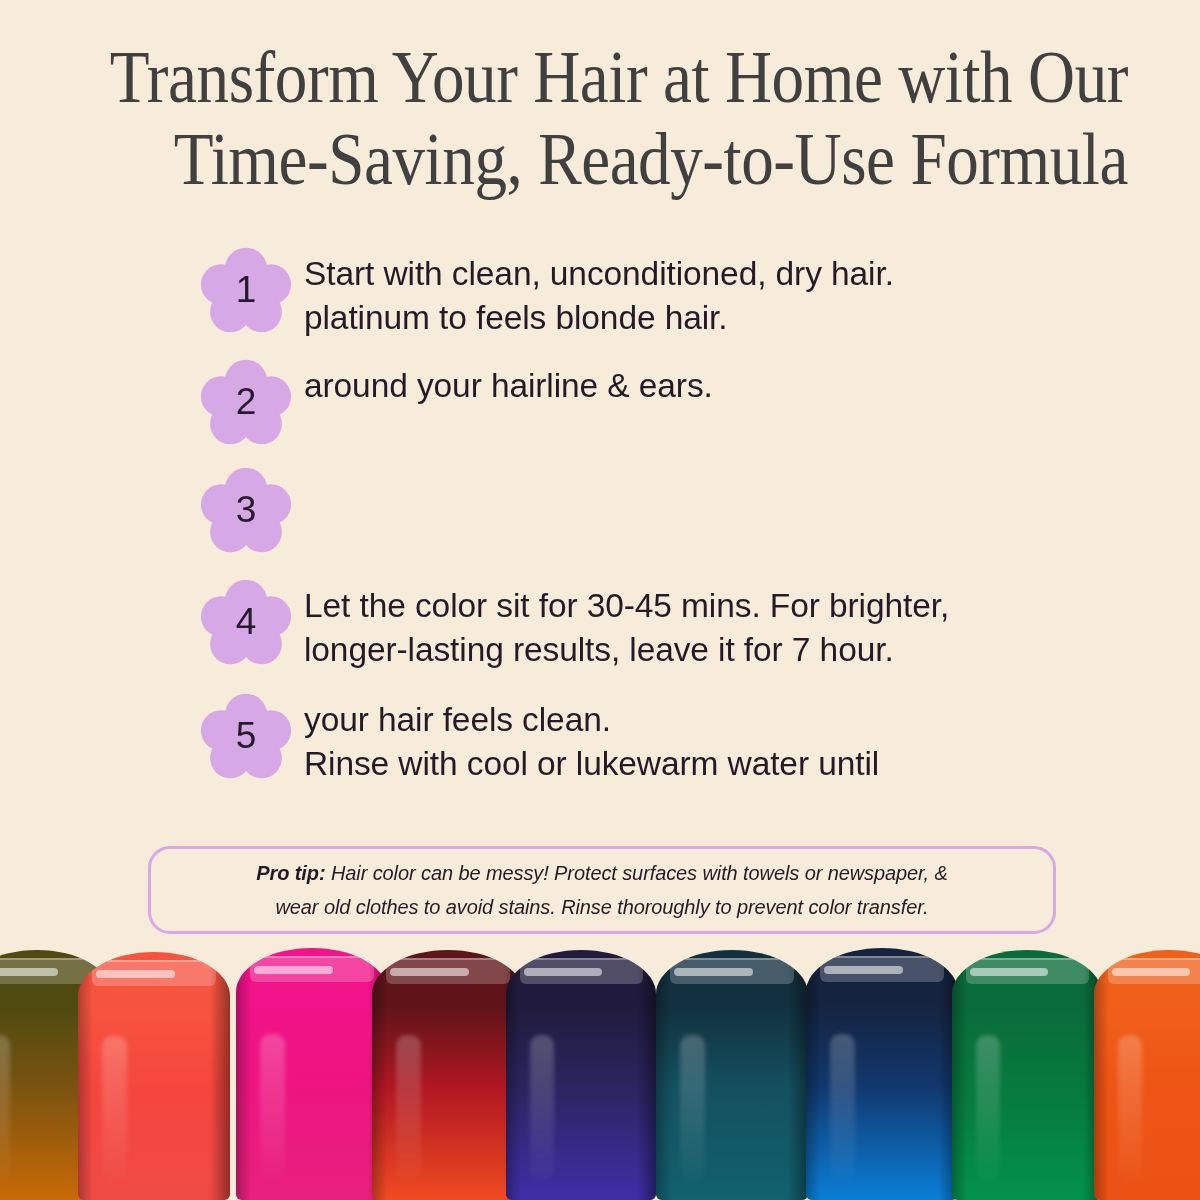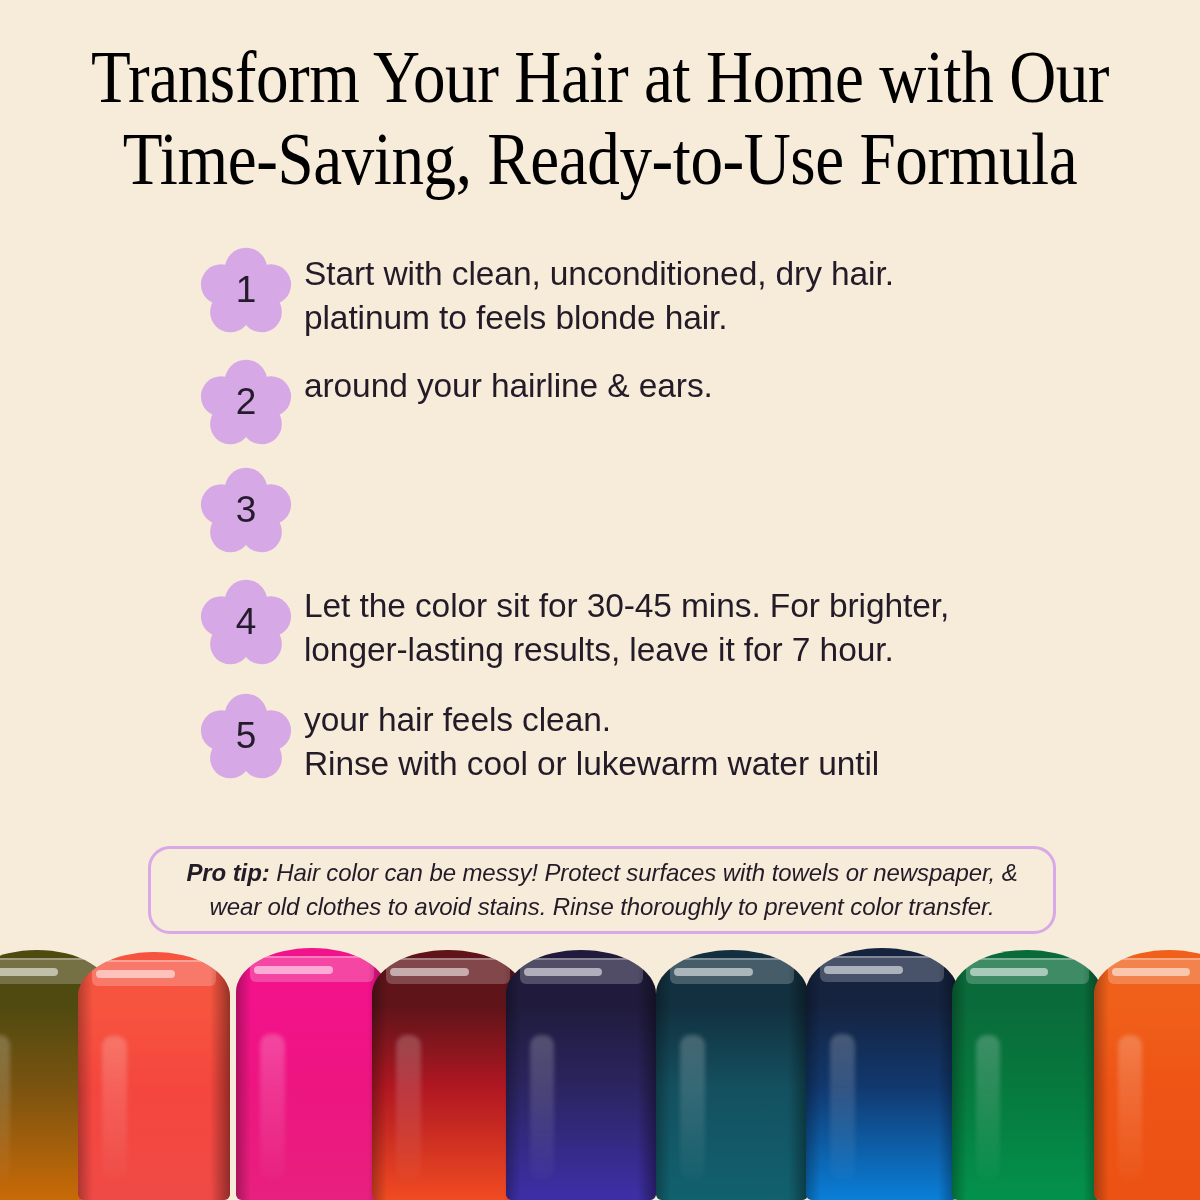--- a/index.html
+++ b/index.html
@@ -7,22 +7,22 @@
     width:1200px; height:1200px;
     background:#F7EBDA;
     font-family:"Liberation Sans", sans-serif;
     overflow:hidden;
   }
   #page { position:relative; width:1200px; height:1200px; background:#F7EBDA; overflow:hidden; }
 
   
   .title-block{
     position:absolute; left:0; top:36px; width:1200px;
-    text-align:center;
-    color:#000000;
+    text-align:right;
+    color:#404040;
   }
   .title-line{
     font-family:"Liberation Serif", serif;
     font-size:74px;
     line-height:82px;
     font-weight:400;
     letter-spacing:-0.5px;
     transform:scaleX(0.88);
     transform-origin:center center;
     white-space:nowrap;
@@ -75,21 +75,21 @@
     border:3px solid #D8A9E6;
     border-radius:22px;
     background:#F7EBDA;
     display:flex; flex-direction:column;
     align-items:center; justify-content:center;
     padding:0 26px;
   }
   .protip .pl{
     font-family:"Liberation Sans", sans-serif;
     font-style:italic;
-    font-size:24px;
+    font-size:20px;
     line-height:34px;
     color:#231C28;
     white-space:nowrap;
     letter-spacing:-0.1px;
   }
   .protip .pl b{ font-weight:700; font-style:italic; }
 
   
   .bottles{
     position:absolute; left:0; top:944px;

